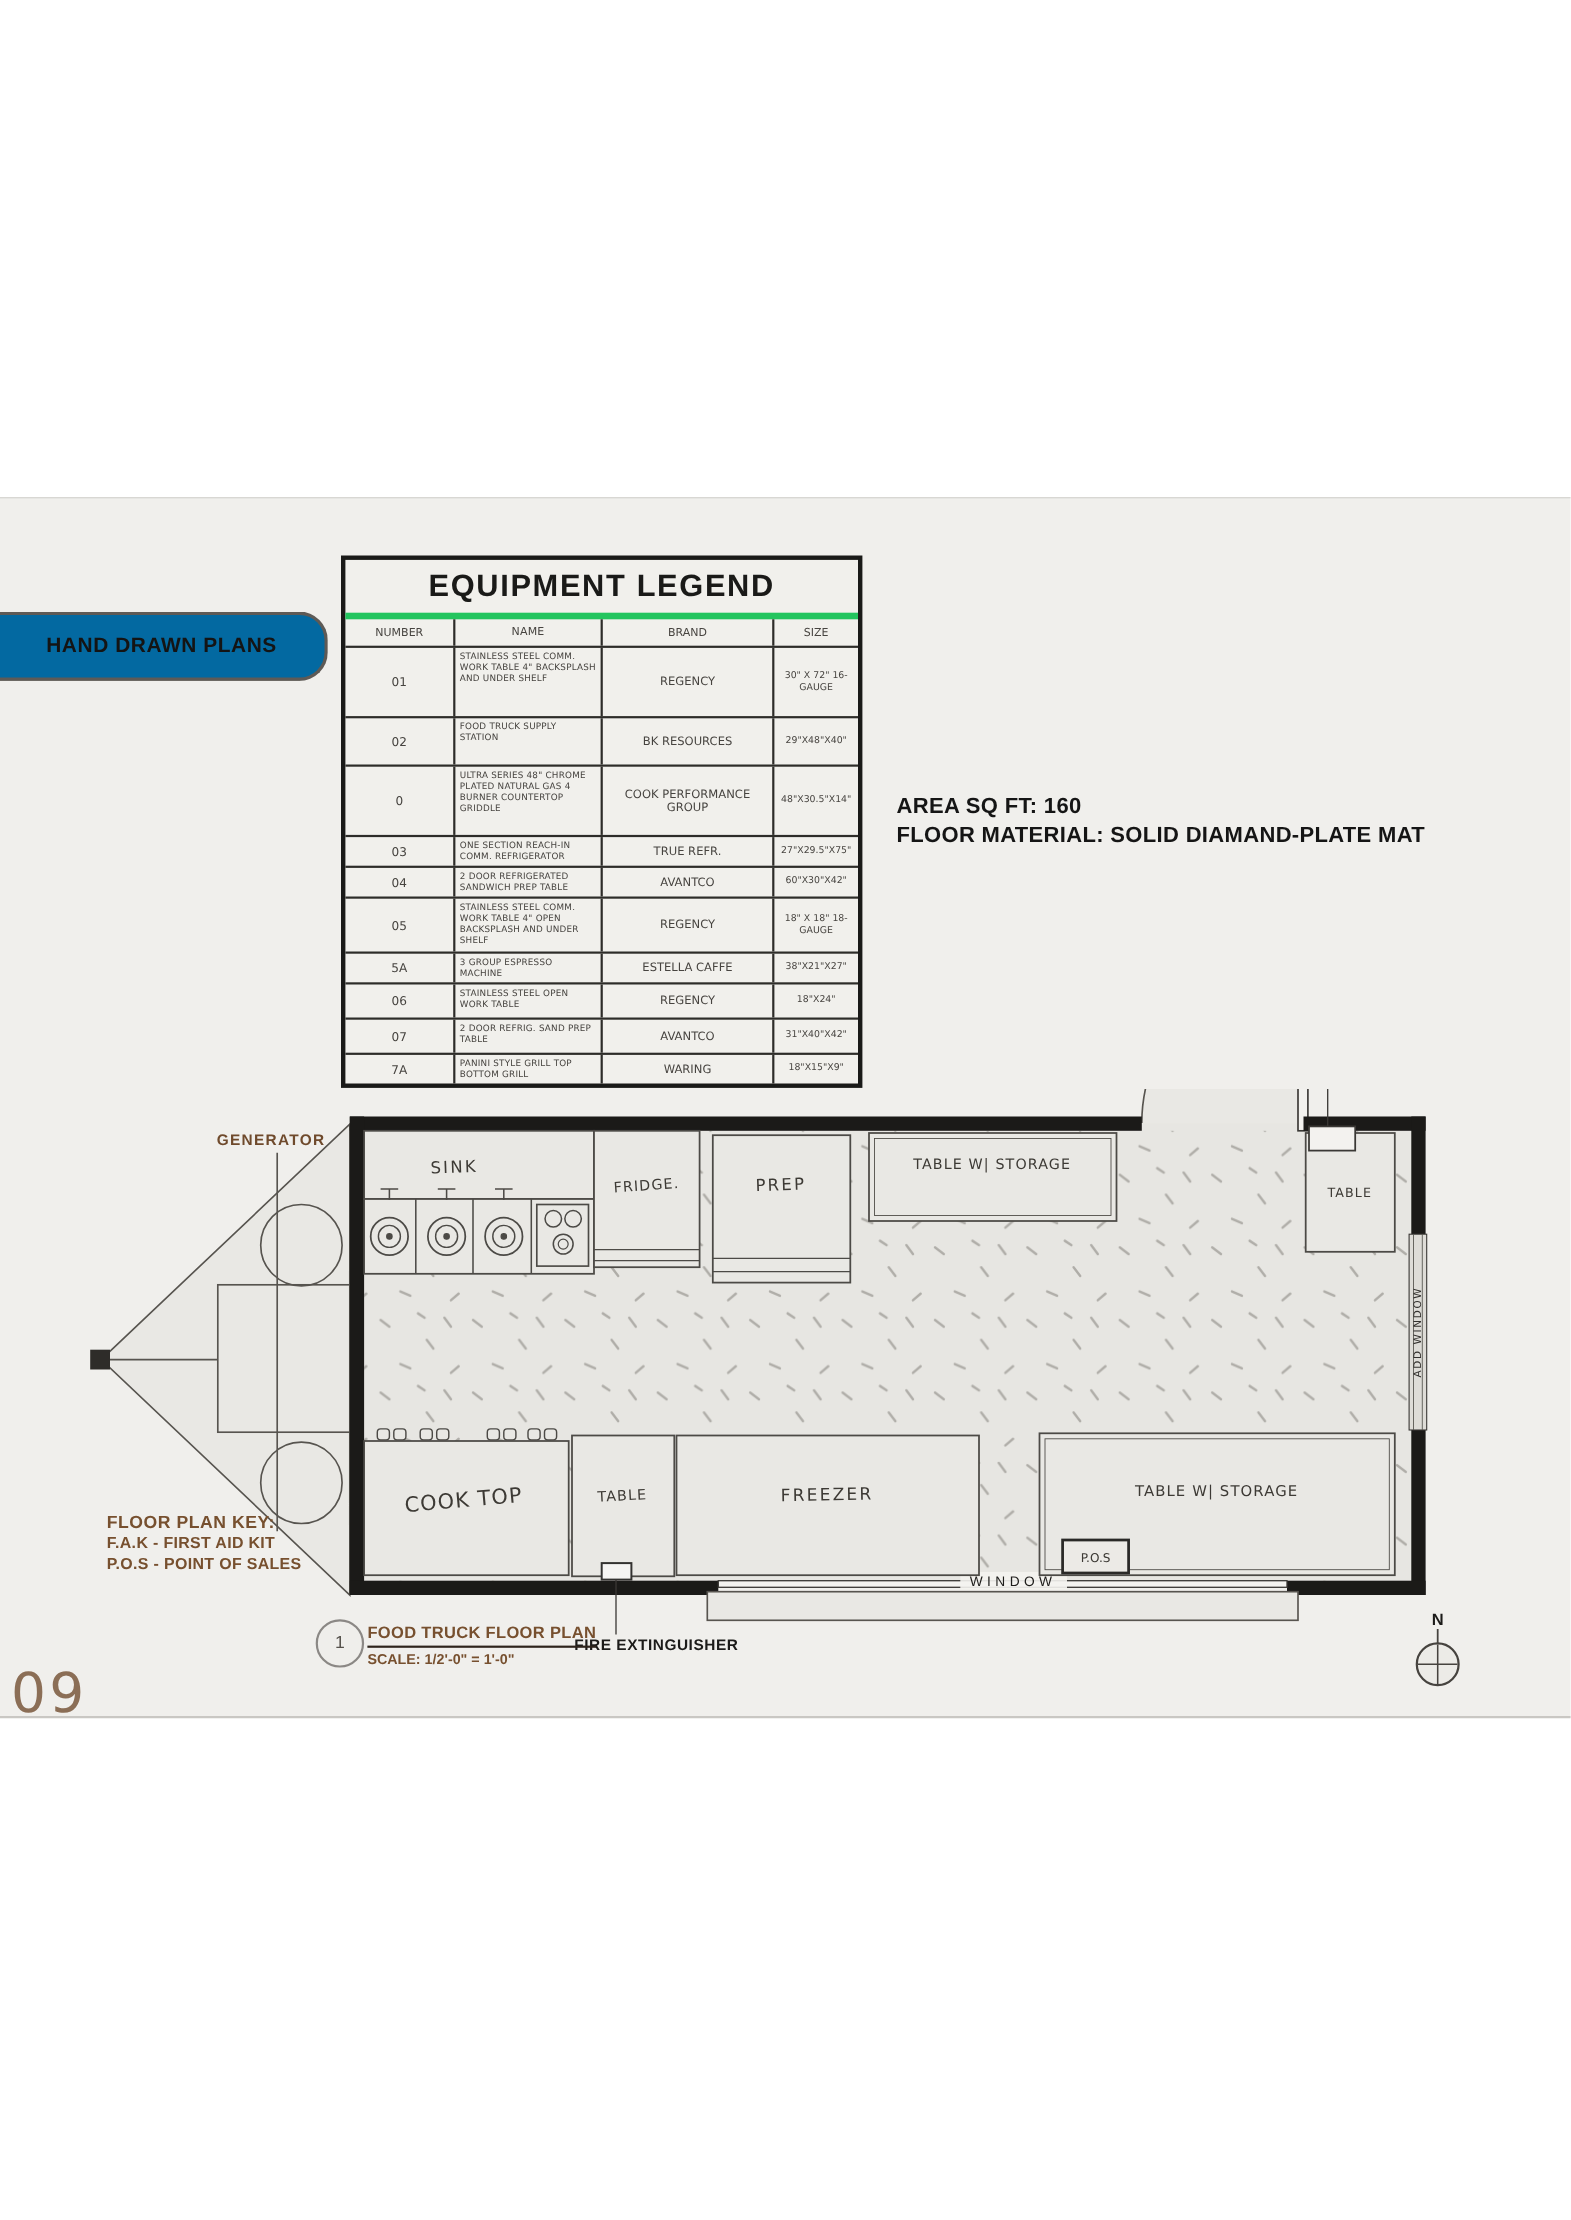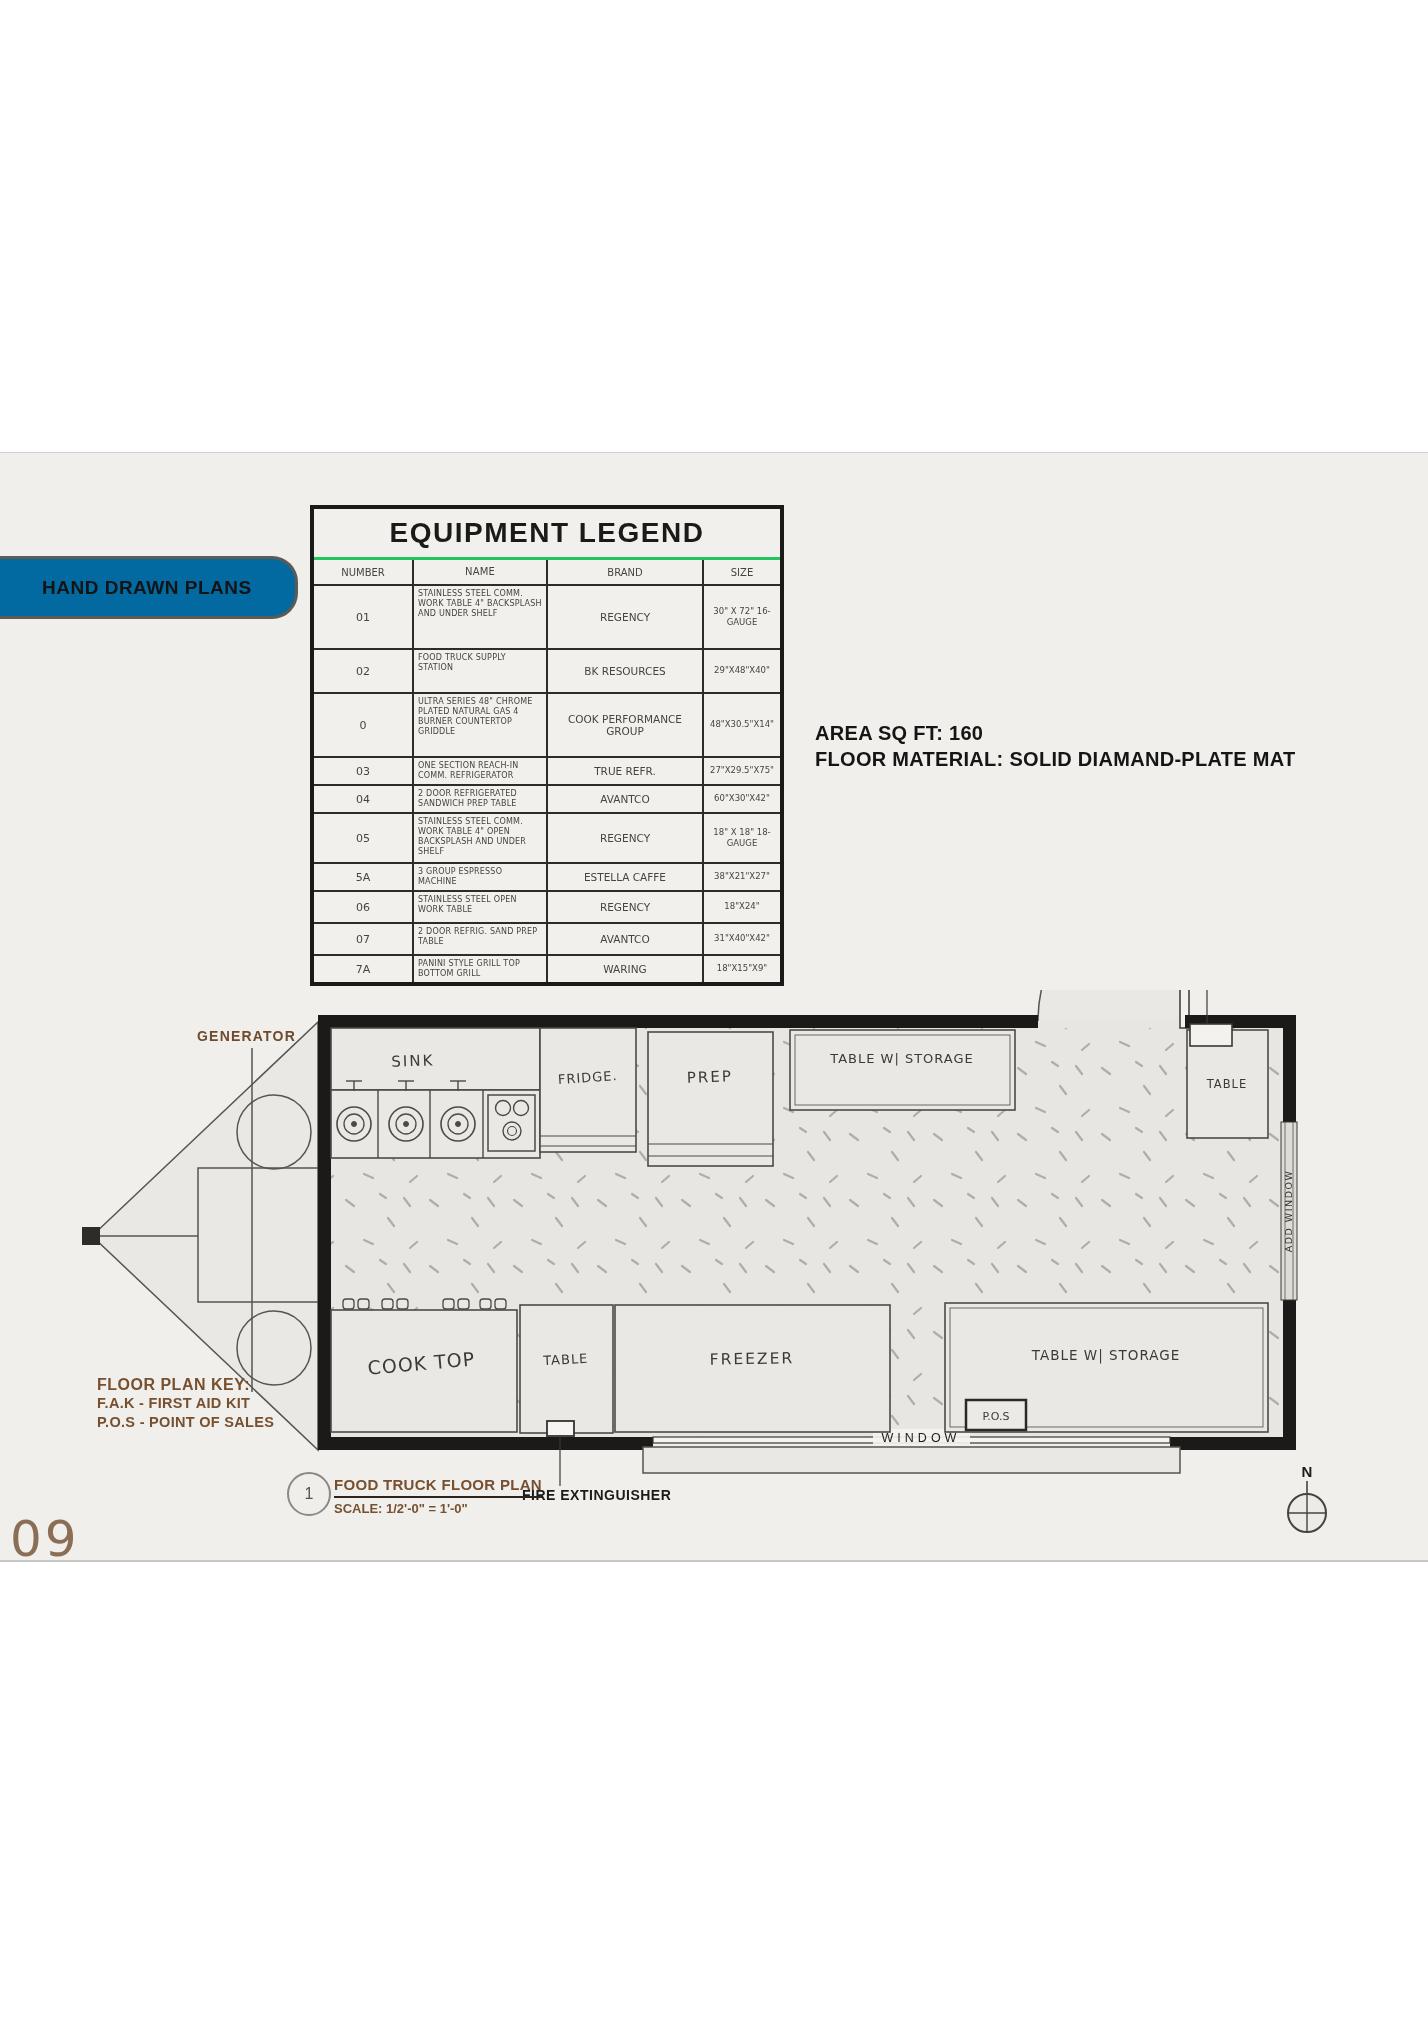--- a/index.html
+++ b/index.html
@@ -9,21 +9,21 @@
          border-top:1px solid #d2d0cc;border-bottom:2px solid #c9c7c3;box-sizing:border-box;}
   .badge{position:absolute;left:0;top:556px;width:298px;height:63px;background:#0369a1;
          border:3px solid #5e5a56;border-left:none;border-radius:0 26px 26px 0;
          display:flex;align-items:center;padding-left:42px;box-sizing:border-box;
          font-weight:bold;font-size:19px;letter-spacing:.5px;color:#141414;}
   
   .legend{position:absolute;left:310px;top:505px;width:474px;background:#f1f0ec;
           border:4px solid #1a1a18;box-sizing:border-box;}
   .lg-title{height:48px;display:flex;align-items:center;justify-content:center;
             font-size:28px;font-weight:600;letter-spacing:1.5px;color:#1a1a18;
-            border-bottom:3px solid #22c55e;}
+            border-bottom:6px solid #22c55e;}
   .lg-row{display:flex;border-bottom:2px solid #2d2c29;}
   .lg-row:last-child{border-bottom:none;}
   .cell{box-sizing:border-box;border-right:2px solid #2d2c29;display:flex;
         align-items:center;justify-content:center;text-align:center;}
   .cell:last-child{border-right:none;}
   .c-num{width:100px;font-size:11px;}
   .c-name{width:134px;align-items:flex-start;justify-content:flex-start;text-align:left;
           font-size:8px;line-height:1.25;padding:3px 4px;letter-spacing:.2px;}
   .c-brand{width:156px;font-size:10.5px;padding:2px;}
   .c-size{flex:1;font-size:8.5px;padding:2px;line-height:1.3;}

